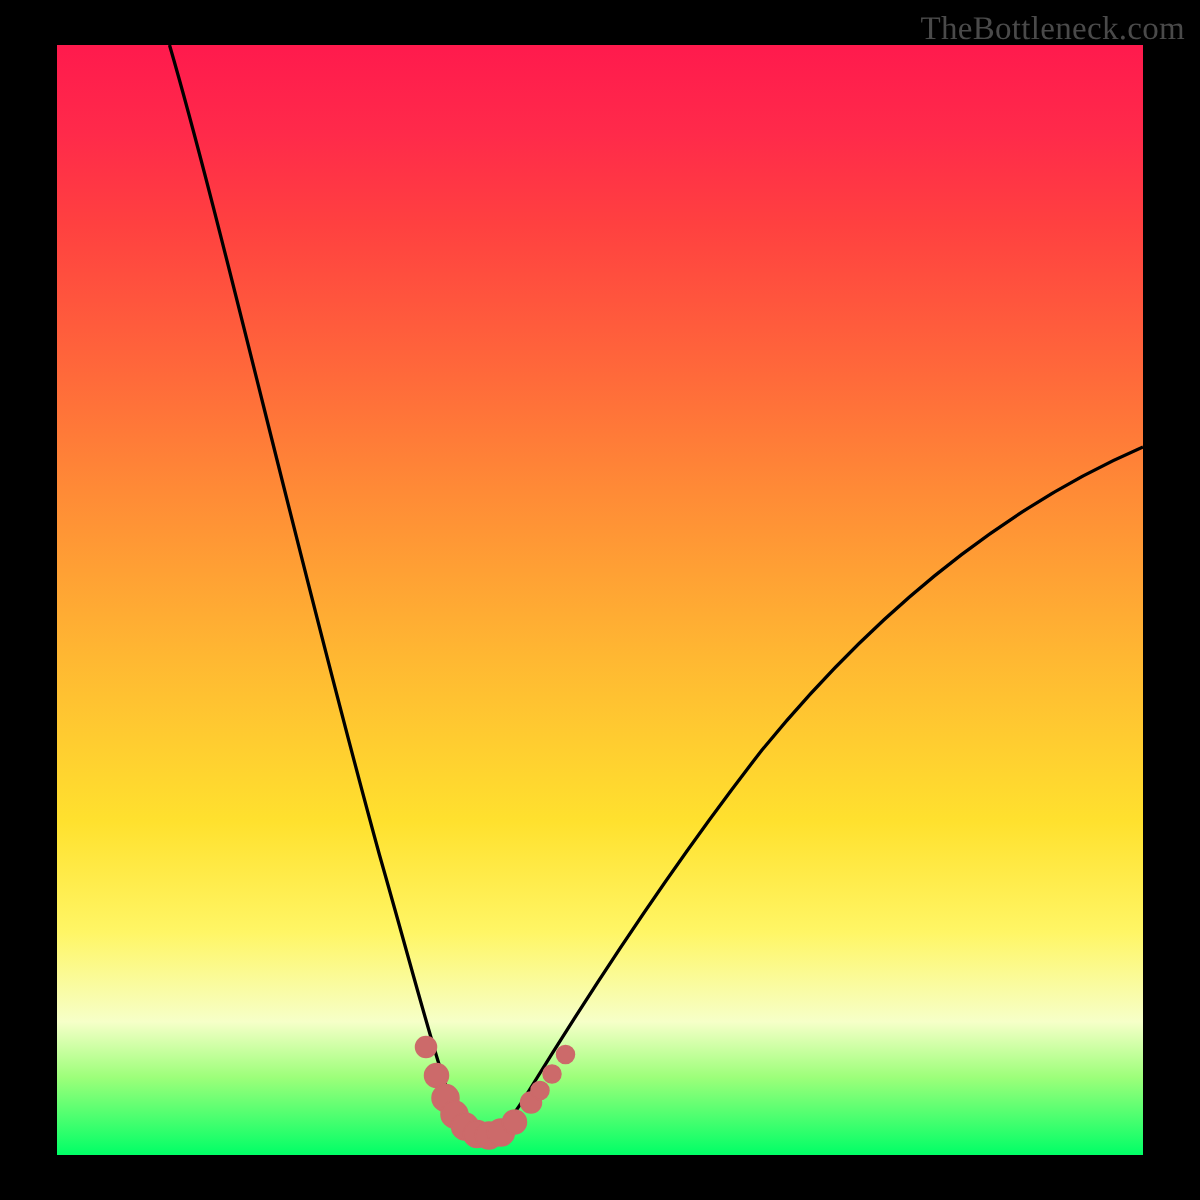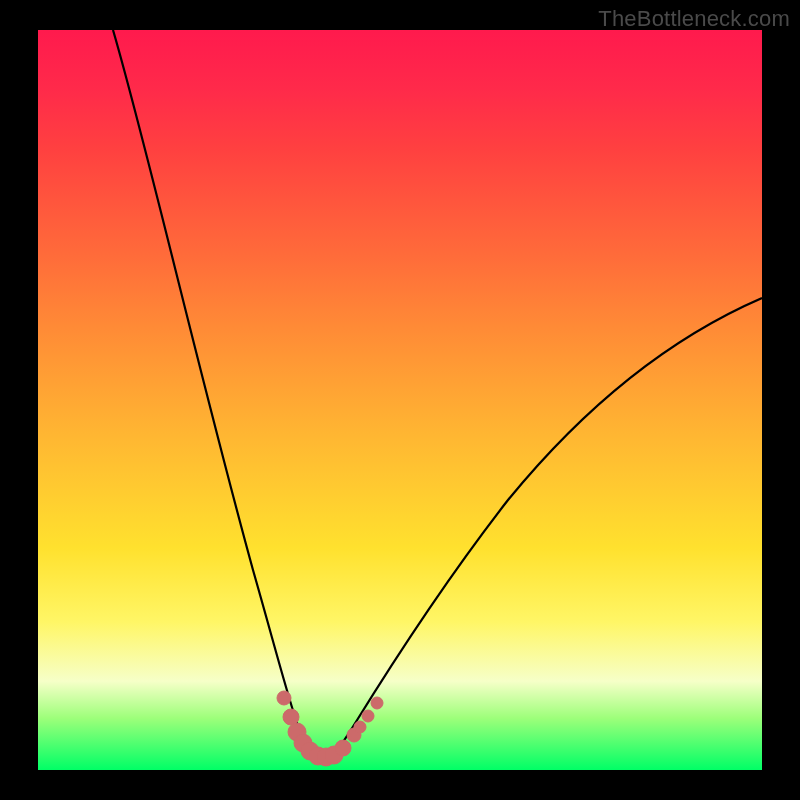--- a/index.html
+++ b/index.html
@@ -41,20 +41,21 @@
   }
   .watermark {
     position: absolute;
     top: 6px;
     right: 10px;
     color: #4a4a4a;
     font-size: 22px;
     font-weight: 500;
     letter-spacing: 0.2px;
     user-select: none;
+    font-family: Liberation Serif, serif;
   }
   svg.overlay {
     position: absolute;
     left: 0;
     top: 0;
     width: 724px;
     height: 740px;
   }
 </style>
 </head>

